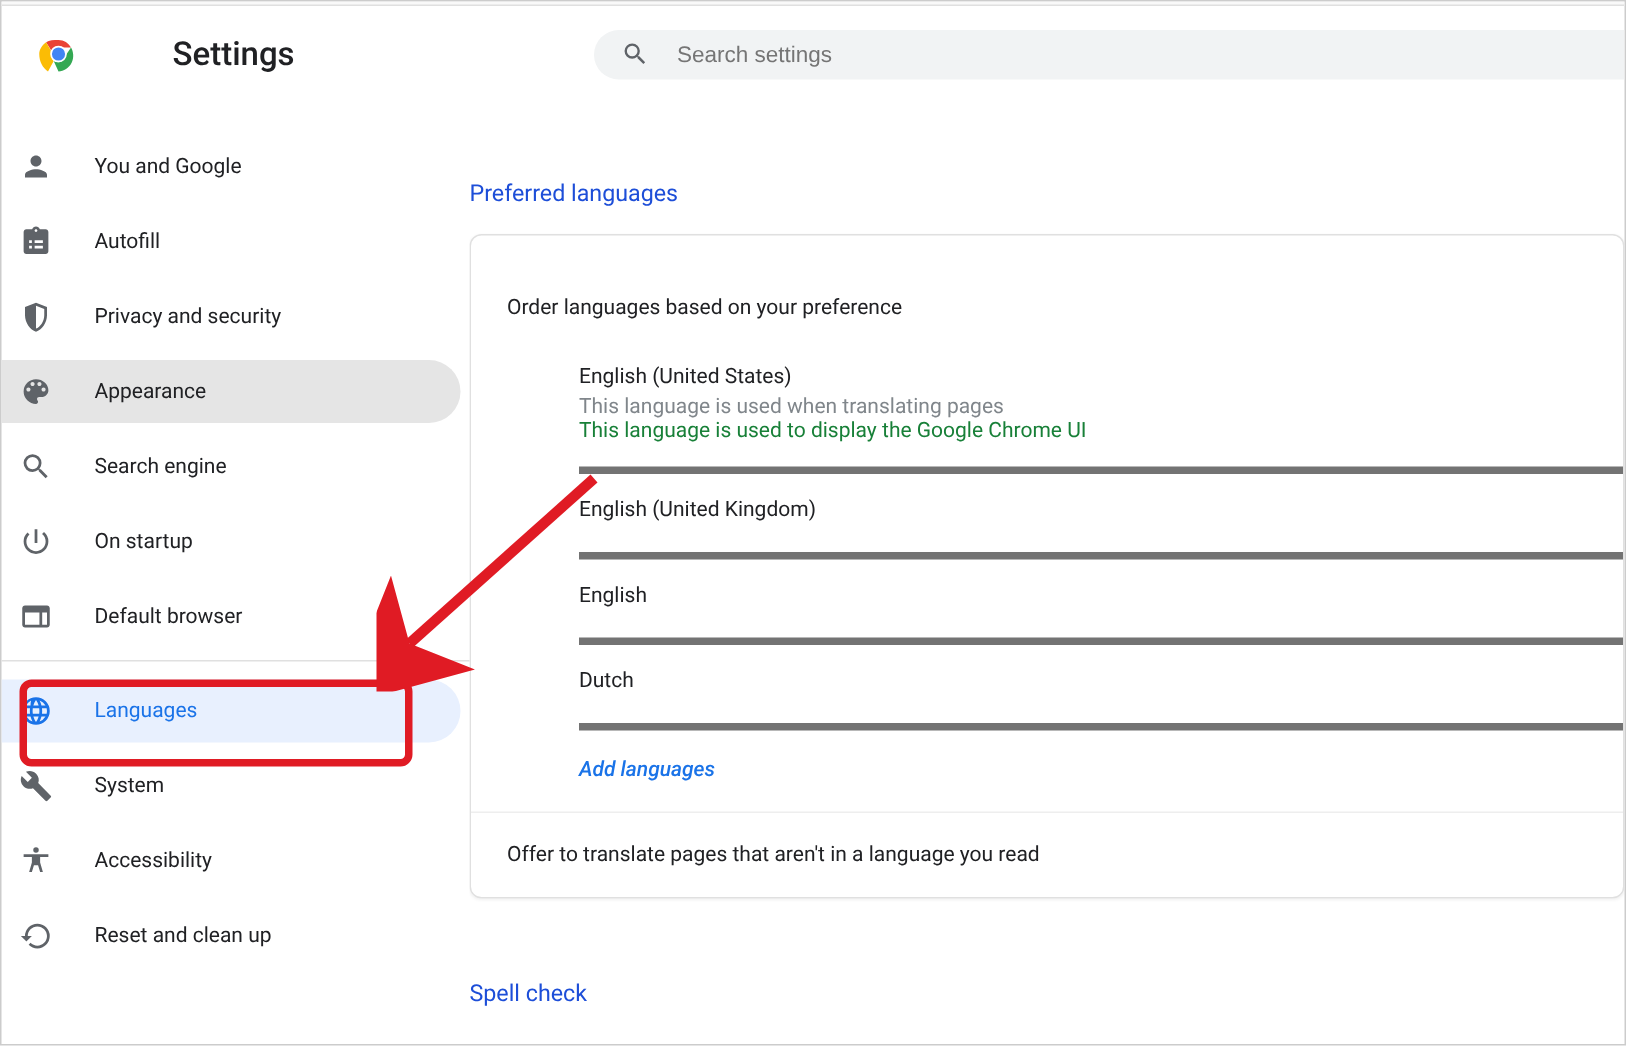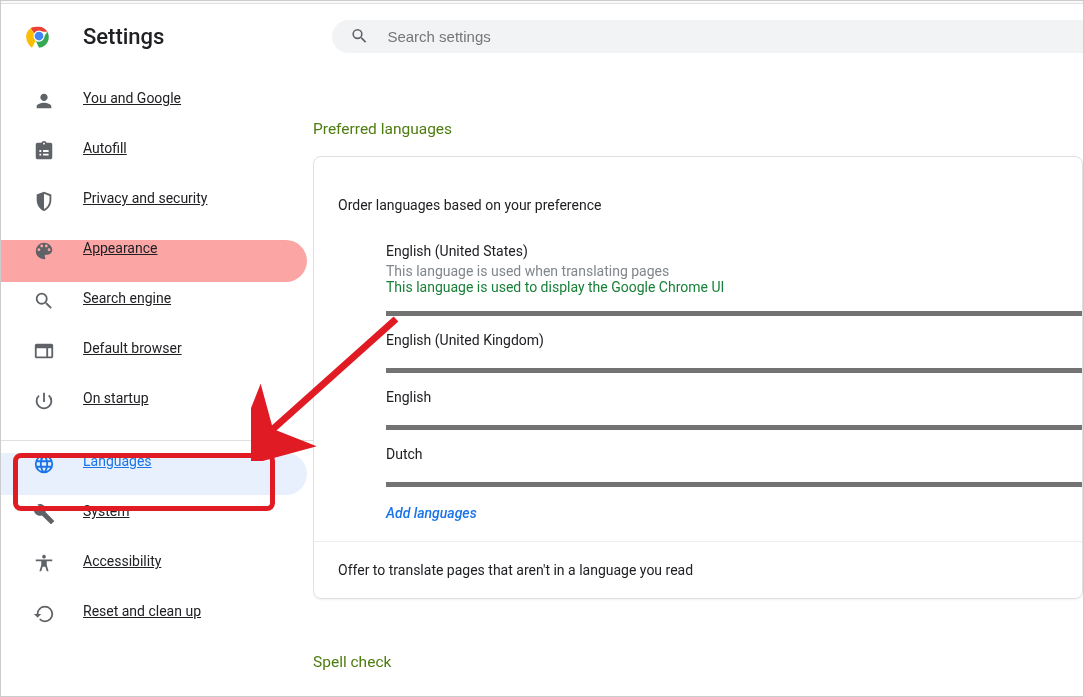--- a/index.html
+++ b/index.html
@@ -12,20 +12,21 @@
       overflow: hidden;
       border: 1px solid #ccc;
       position: relative;
     }
     .top-line { height: 3px; border-bottom: 1px solid #e0e0e0; background: #f9f9f9; }
     .header {
       display: flex;
       align-items: center;
       height: 64px;
       padding-left: 24px;
+      gap: 32px;
     }
     .chrome-logo { width: 28px; height: 28px; margin-right: 30px; }
     .title { font-size: 22px; font-weight: 500; color: #202124; }
     .search-wrap {
       flex: 1;
       margin-left: 168px;
       height: 100%;
       display: flex;
       align-items: center;
     }
@@ -45,39 +46,38 @@
     }
     .layout { display: flex; height: calc(100% - 67px); }
     .sidebar {
       width: 312px;
       padding-top: 22px;
       position: relative;
       flex-shrink: 0;
     }
     .nav-item {
       display: flex;
-      align-items: flex-start;
+      align-items: center;
       height: 42px;
-      padding-left: 32px;
+      padding-left: 12px;
       border-radius: 0 21px 21px 0;
       cursor: pointer;
       font-size: 14px;
       color: #202124;
       margin-bottom: 8px;
       margin-right: 6px;
-      text-decoration: underline;
     }
     .nav-item .ic { width: 22px; height: 22px; display:flex; align-items:center; justify-content:center; margin-right: 28px; color:#5f6368; }
     .nav-item.selected { background: #e8f0fe; color: #1a73e8; }
     .nav-item.selected .ic { color: #1a73e8; }
-    .nav-item.hover { background: #fca5a5; }
+    .nav-item.hover { background: #e5e5e5; }
     .divider { border-top: 1px solid #e0e0e0; margin: 4px 0 12px 0; }
     .main { flex:1; padding: 28px 0 0 0; overflow: hidden; }
     .section-title {
-      font-size: 15.5px; color: #4d7c0f; margin: 24px 0 18px 0; font-weight: 400;
+      font-size: 15.5px; color: #1d4ed8; margin: 24px 0 18px 0; font-weight: 400;
     }
     .card {
       border: 1px solid #e0e0e0;
       border-radius: 8px;
       padding: 18px 0 0 0;
       box-shadow: 0 1px 2px rgba(60,64,67,.08);
     }
     .card-header { font-size: 14px; color: #202124; padding: 4px 12px 14px 24px; margin-top: 18px; }
     .lang-rows { padding-left: 72px; }
     .lang-row {
@@ -173,33 +173,33 @@
           <svg width="22" height="22" viewBox="0 0 24 24" fill="currentColor">
             <path d="M15.5 14h-.79l-.28-.27A6.47 6.47 0 0016 9.5 6.5 6.5 0 109.5 16a6.47 6.47 0 004.23-1.57l.27.28v.79l5 4.99L20.49 19l-4.99-5zM9.5 14A4.5 4.5 0 119.5 5a4.5 4.5 0 010 9z"></path>
           </svg>
         </span>
       <span>Search engine</span>
     </div>
 
     <div class="nav-item">
       <span class="ic">
           <svg width="22" height="22" viewBox="0 0 24 24" fill="currentColor">
+            <path d="M13 3h-2v10h2V3zm4.83 2.17l-1.42 1.42A6.92 6.92 0 0119 12c0 3.87-3.13 7-7 7s-7-3.13-7-7c0-2.02.86-3.84 2.24-5.12L5.83 5.46A8.93 8.93 0 003 12c0 4.97 4.03 9 9 9s9-4.03 9-9a8.93 8.93 0 00-3.17-6.83z"></path>
+          </svg>
+        </span>
+      <span>On startup</span>
+    </div>
+
+    <div class="nav-item">
+      <span class="ic">
+          <svg width="22" height="22" viewBox="0 0 24 24" fill="currentColor">
             <path d="M20 4H4c-1.1 0-2 .9-2 2v12c0 1.1.9 2 2 2h16c1.1 0 2-.9 2-2V6c0-1.1-.9-2-2-2zM4 9h10.5v9H4V9zm16 9h-3.5V9H20v9z"></path>
           </svg>
         </span>
       <span>Default browser</span>
-    </div>
-
-    <div class="nav-item">
-      <span class="ic">
-          <svg width="22" height="22" viewBox="0 0 24 24" fill="currentColor">
-            <path d="M13 3h-2v10h2V3zm4.83 2.17l-1.42 1.42A6.92 6.92 0 0119 12c0 3.87-3.13 7-7 7s-7-3.13-7-7c0-2.02.86-3.84 2.24-5.12L5.83 5.46A8.93 8.93 0 003 12c0 4.97 4.03 9 9 9s9-4.03 9-9a8.93 8.93 0 00-3.17-6.83z"></path>
-          </svg>
-        </span>
-      <span>On startup</span>
     </div>
 
     <div class="divider"></div>
 
     <div class="nav-item selected">
       <span class="ic">
           <svg width="22" height="22" viewBox="0 0 24 24" fill="currentColor">
             <path d="M12 2a10 10 0 100 20 10 10 0 000-20zm6.93 6h-2.95a15.65 15.65 0 00-1.38-3.56A8.03 8.03 0 0118.93 8zM12 4c.83 1.2 1.48 2.53 1.91 4h-3.82c.43-1.47 1.08-2.8 1.91-4zM4.26 14a7.95 7.95 0 010-4h3.38a16.5 16.5 0 000 4H4.26zm.82 2h2.95c.32 1.25.78 2.45 1.38 3.56A8.03 8.03 0 015.08 16zm2.95-8H5.08a8.03 8.03 0 013.33-3.56A15.65 15.65 0 008.03 8zM12 20c-.83-1.2-1.48-2.53-1.91-4h3.82c-.43 1.47-1.08 2.8-1.91 4zm2.34-6H9.66a14.7 14.7 0 010-4h4.68a14.7 14.7 0 010 4zm.25 5.56c.6-1.11 1.06-2.31 1.38-3.56h2.95a8.03 8.03 0 01-4.33 3.56zM16.36 14a16.5 16.5 0 000-4h3.38a7.95 7.95 0 010 4h-3.38z"></path>
           </svg>
         </span>

